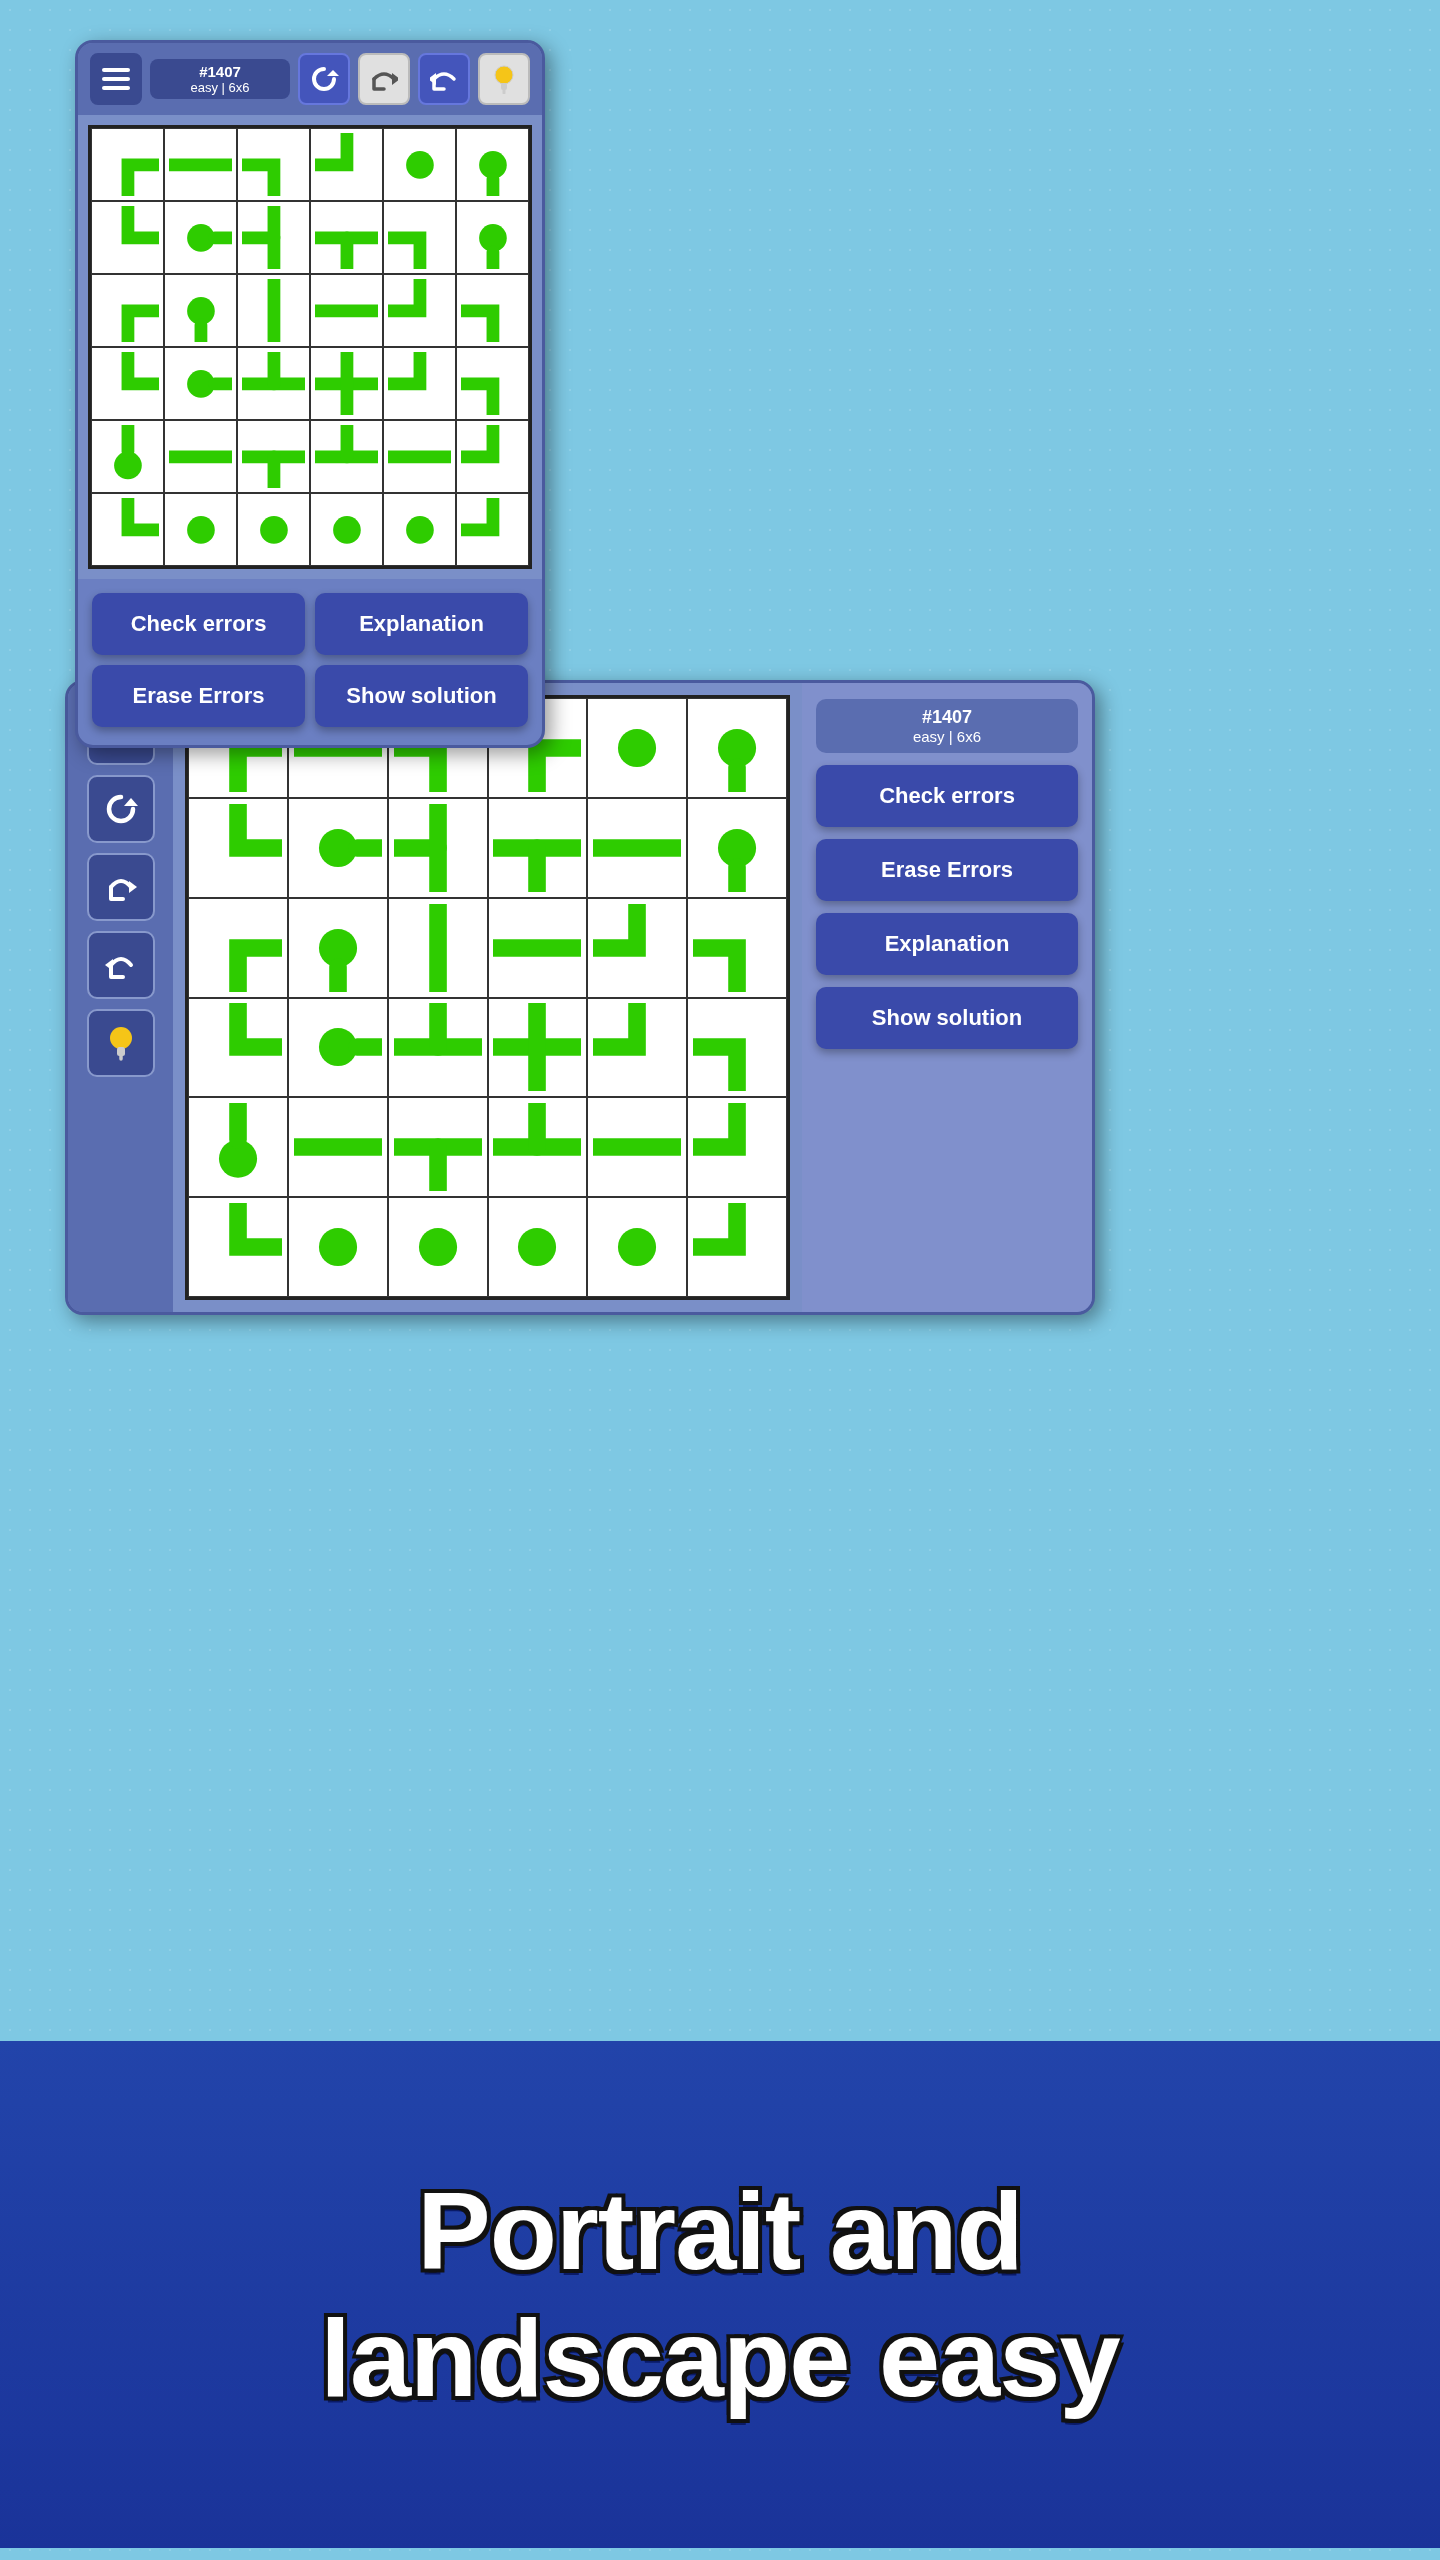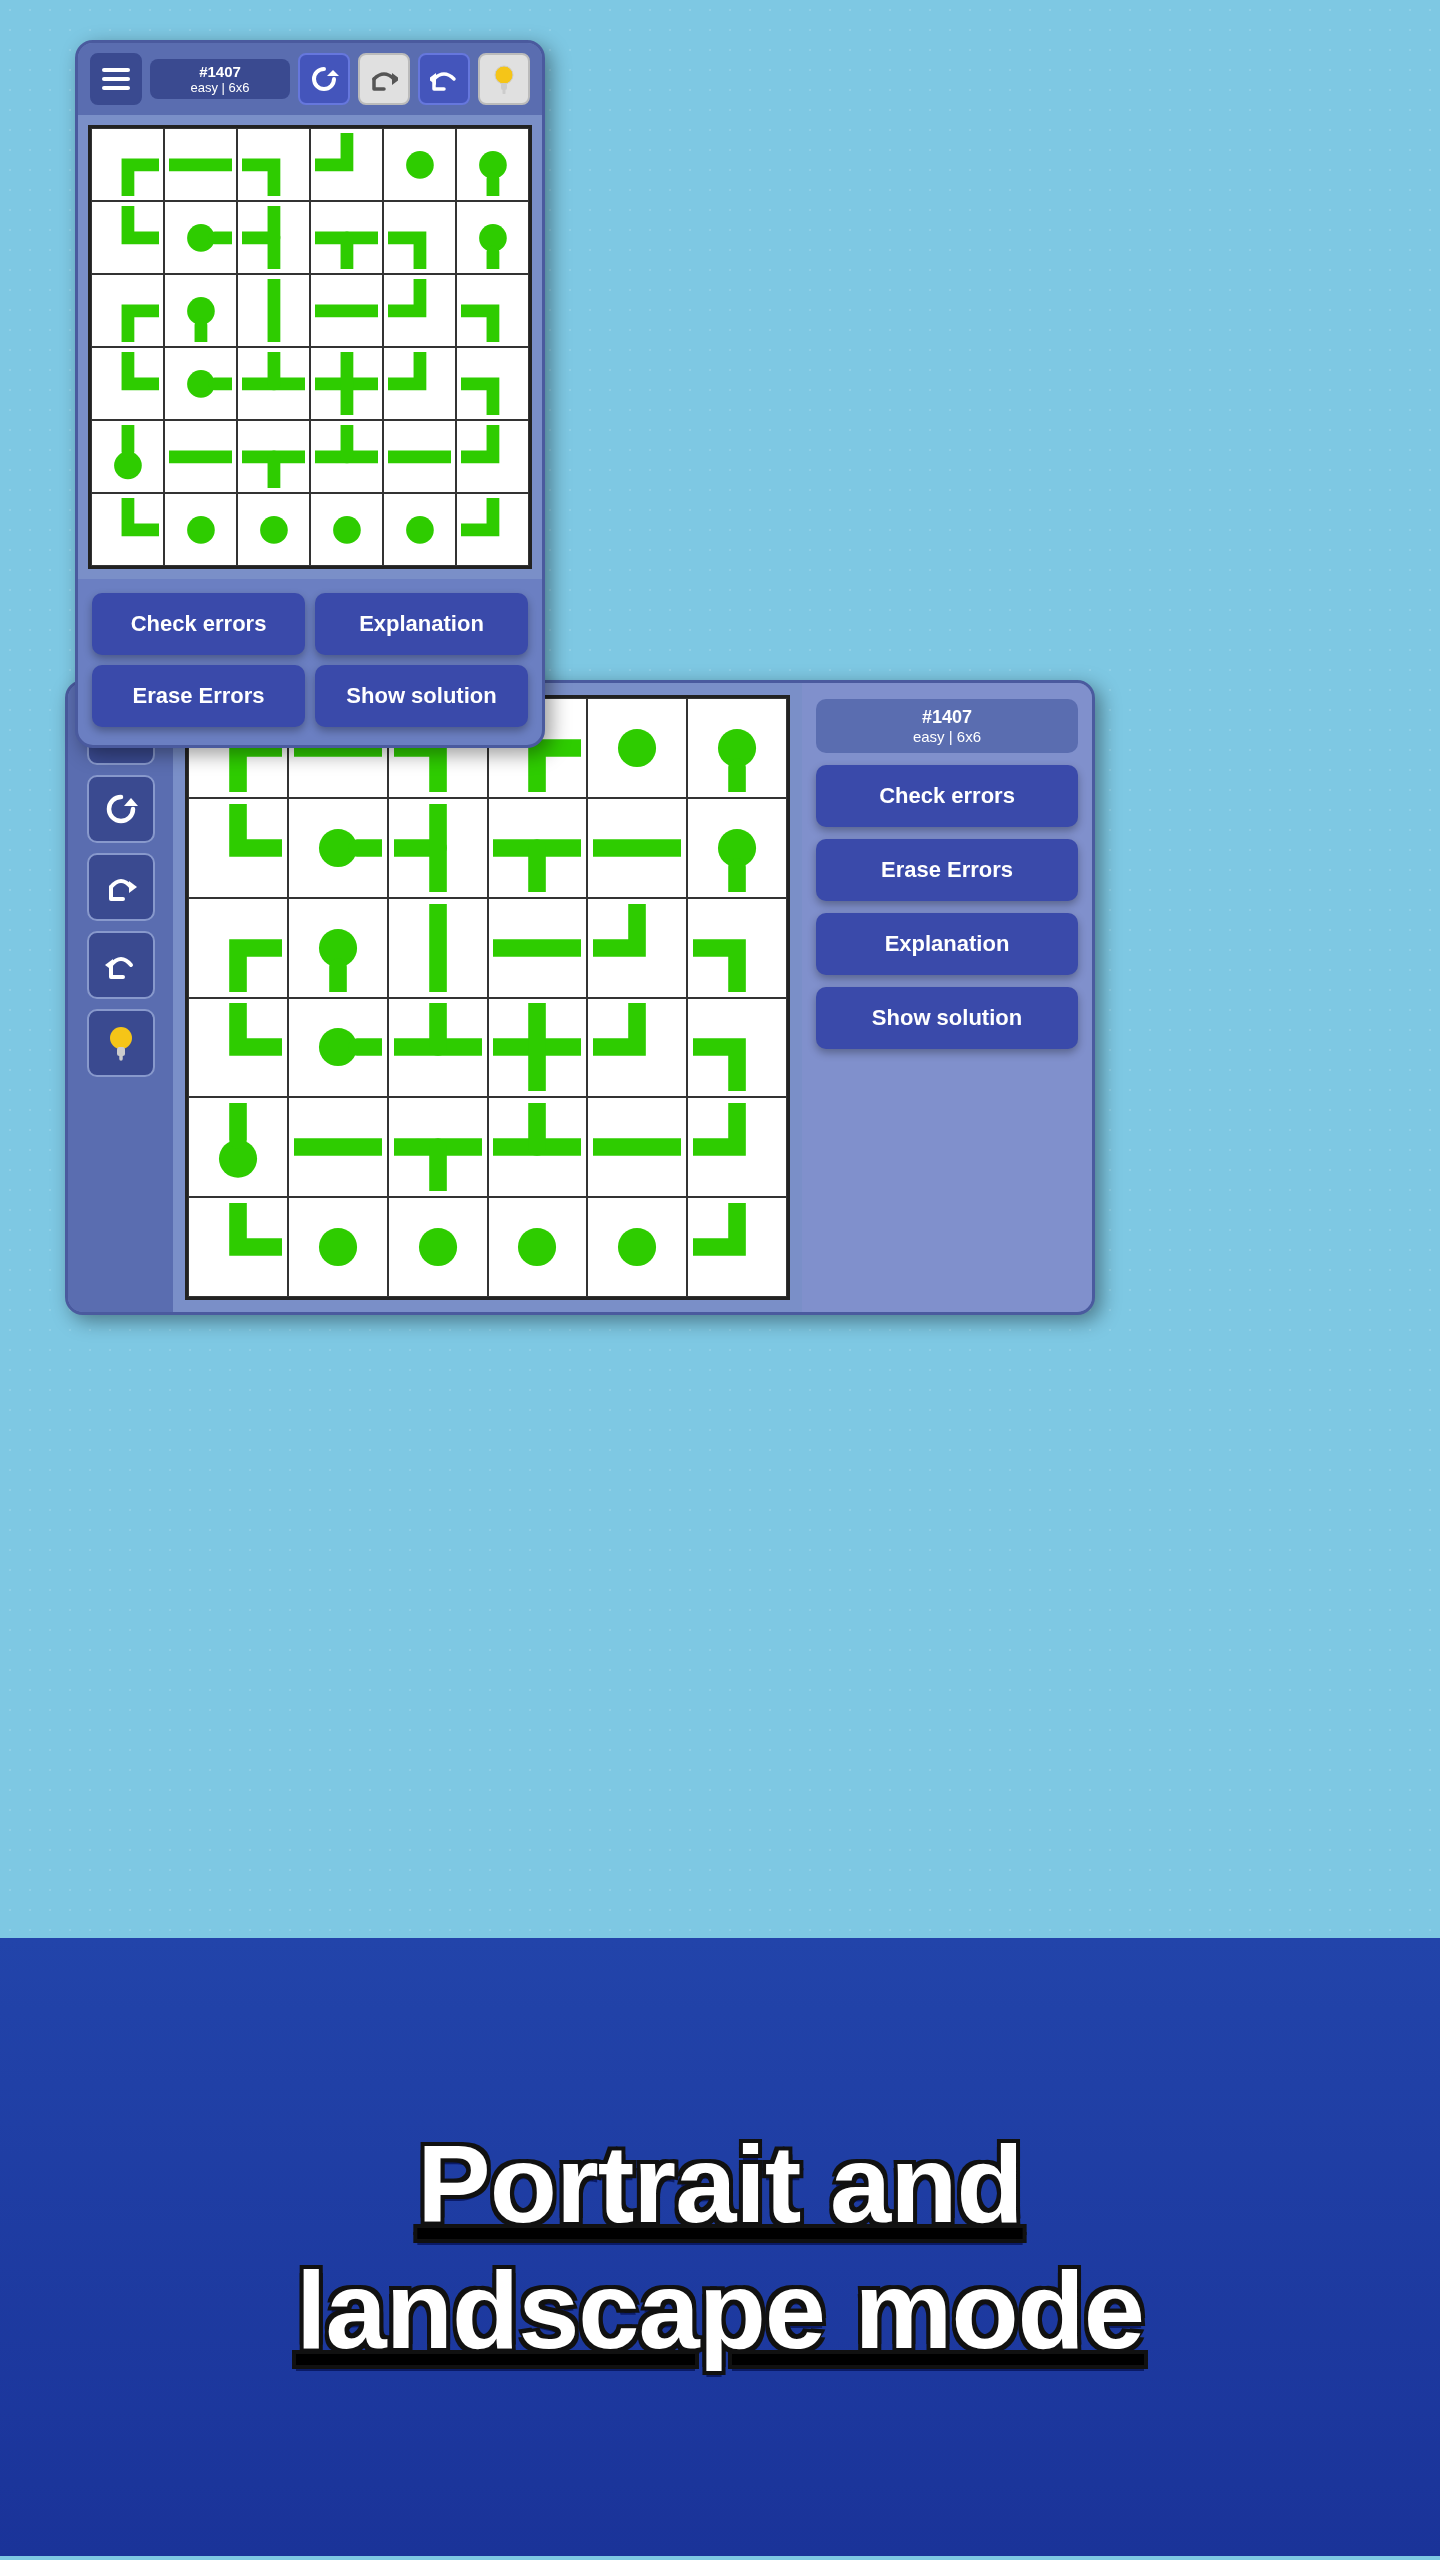--- a/index.html
+++ b/index.html
@@ -201,30 +201,29 @@
       padding: 18px 10px;
       cursor: pointer;
       box-shadow: 0 4px 8px rgba(0,0,0,0.3);
       text-align: center;
       width: 100%;
     }
 
     
     .bottom-banner {
       position: absolute;
-      bottom: 4px;
+      bottom: 12px;
       left: 0;
       width: 1440px;
-      height: 618px;
+      height: 507px;
       background: linear-gradient(180deg, #2244aa 0%, #1a3399 100%);
       display: flex;
       flex-direction: column;
       align-items: center;
       justify-content: center;
-      text-decoration: underline;
     }
 
     .banner-text {
       color: white;
       font-size: 110px;
       font-weight: 900;
       text-align: center;
       line-height: 1.15;
       text-shadow:
         -4px -4px 0 #111,
@@ -745,15 +744,15 @@
     <button class="right-btn">Check errors</button>
     <button class="right-btn">Erase Errors</button>
     <button class="right-btn">Explanation</button>
     <button class="right-btn">Show solution</button>
   </div>
 </div>
 
 <div class="bottom-banner">
   <div class="banner-text">
     <div>Portrait and</div>
-    <div>landscape mode</div>
+    <div>landscape easy</div>
   </div>
 </div>
 
 </body></html>

